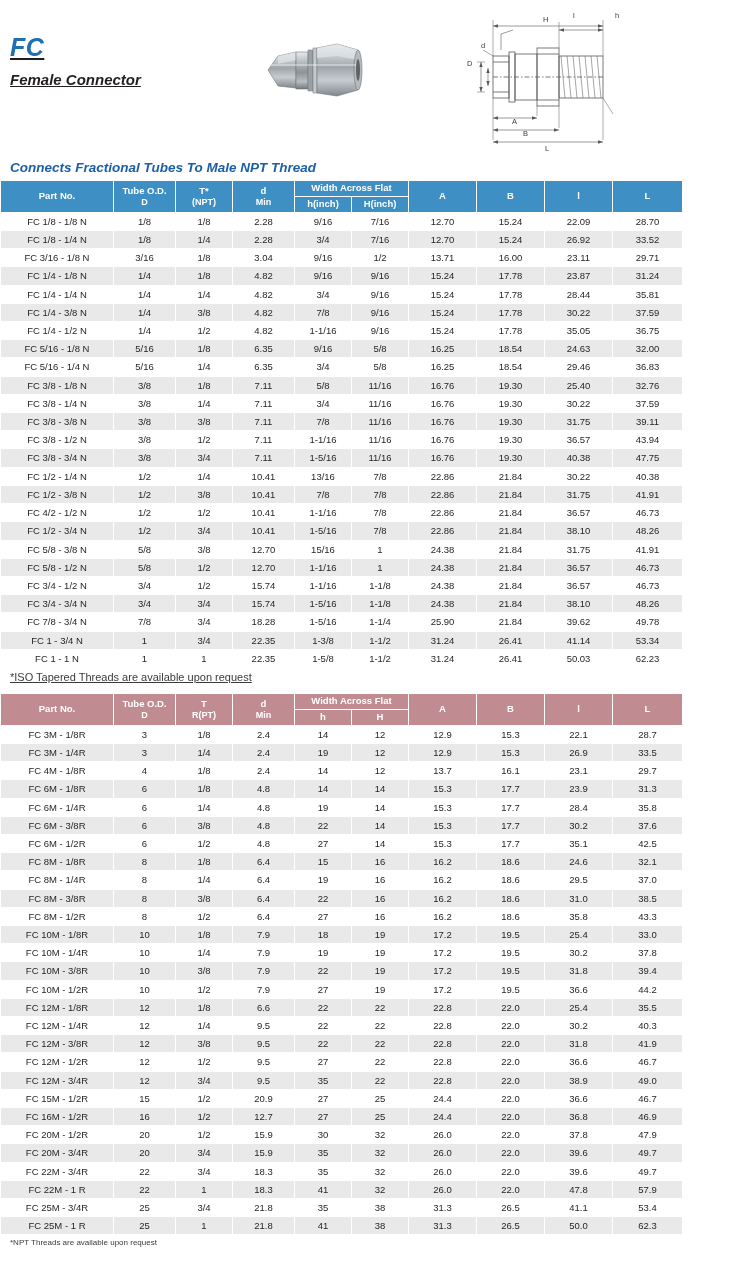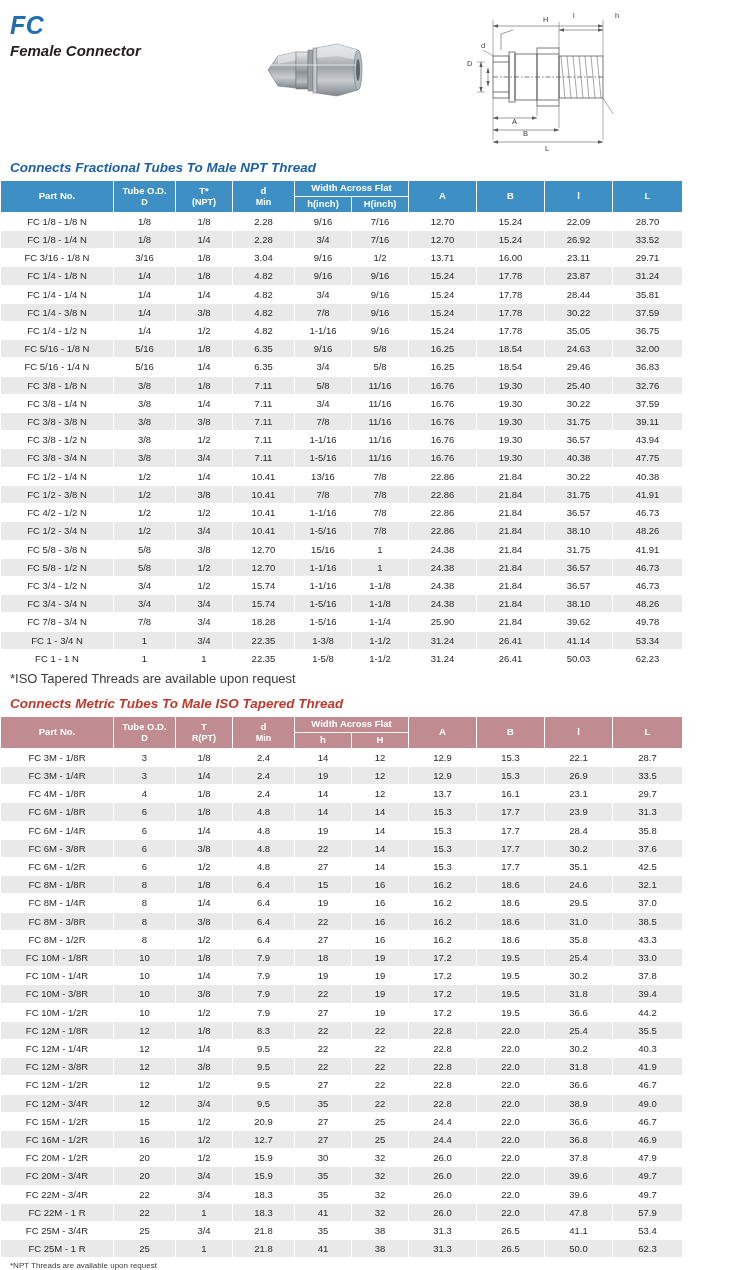--- a/index.html
+++ b/index.html
@@ -22,36 +22,37 @@
   }
 
   
   .header {
     position: relative;
     height: 160px;
   }
   .title-block {
     position: absolute;
     left: 10px;
-    top: 12px;
+    top: 34px;
+    text-decoration: underline;
   }
   .title-main {
     font-size: 25px;
     font-weight: bold;
     font-style: italic;
     color: #1f6fb2;
     letter-spacing: 0.5px;
     line-height: 1.05;
   }
   .title-sub {
     font-size: 15px;
     font-weight: bold;
     font-style: italic;
     color: #231f20;
-    margin-top: 4px;
+    margin-top: 11px;
   }
 
   
   .fig-photo {
     position: absolute;
     left: 262px;
     top: 24px;
     width: 110px;
     height: 86px;
   }
@@ -110,23 +111,24 @@
   .t-npt tbody td.part { color: #231f20; }
 
   
   .t-iso thead th { background: #c08c92; }
   .t-iso tbody tr:nth-child(odd) td { background: #ffffff; }
   .t-iso tbody tr:nth-child(even) td { background: #e9e9ea; }
 
   table.spec tbody td { border: 1px solid #ffffff; }
 
   .note {
-    font-size: 13px;
+    font-size: 11px;
     color: #3b3b3b;
     margin: 3px 0 10px 10px;
+    text-decoration: underline;
   }
   .note2 {
     font-size: 8px;
     color: #3b3b3b;
     margin: 3px 12px 0 10px;
   }
   .sub-th {
     font-size: 9px;
     font-weight: bold;
   }
@@ -607,21 +609,20 @@
           <td>31.24</td>
           <td>26.41</td>
           <td>50.03</td>
           <td>62.23</td>
         </tr>
       </tbody>
   </table>
 
   <div class="note">*ISO Tapered Threads are available upon request</div>
 
-  <h2 class="section-heading">Connects Metric Tubes To Male ISO Tapered Thread</h2>
 
   <table class="spec t-iso">
     <colgroup>
       <col style="width:113px">
       <col style="width:62px">
       <col style="width:57px">
       <col style="width:62px">
       <col style="width:57px">
       <col style="width:57px">
       <col style="width:68px">
@@ -833,21 +834,21 @@
           <td>19</td>
           <td>17.2</td>
           <td>19.5</td>
           <td>36.6</td>
           <td>44.2</td>
         </tr>
         <tr>
           <td class="part first-col">FC 12M - 1/8R</td>
           <td>12</td>
           <td>1/8</td>
-          <td>8.3</td>
+          <td>6.6</td>
           <td>22</td>
           <td>22</td>
           <td>22.8</td>
           <td>22.0</td>
           <td>25.4</td>
           <td>35.5</td>
         </tr>
         <tr>
           <td class="part first-col">FC 12M - 1/4R</td>
           <td>12</td>

